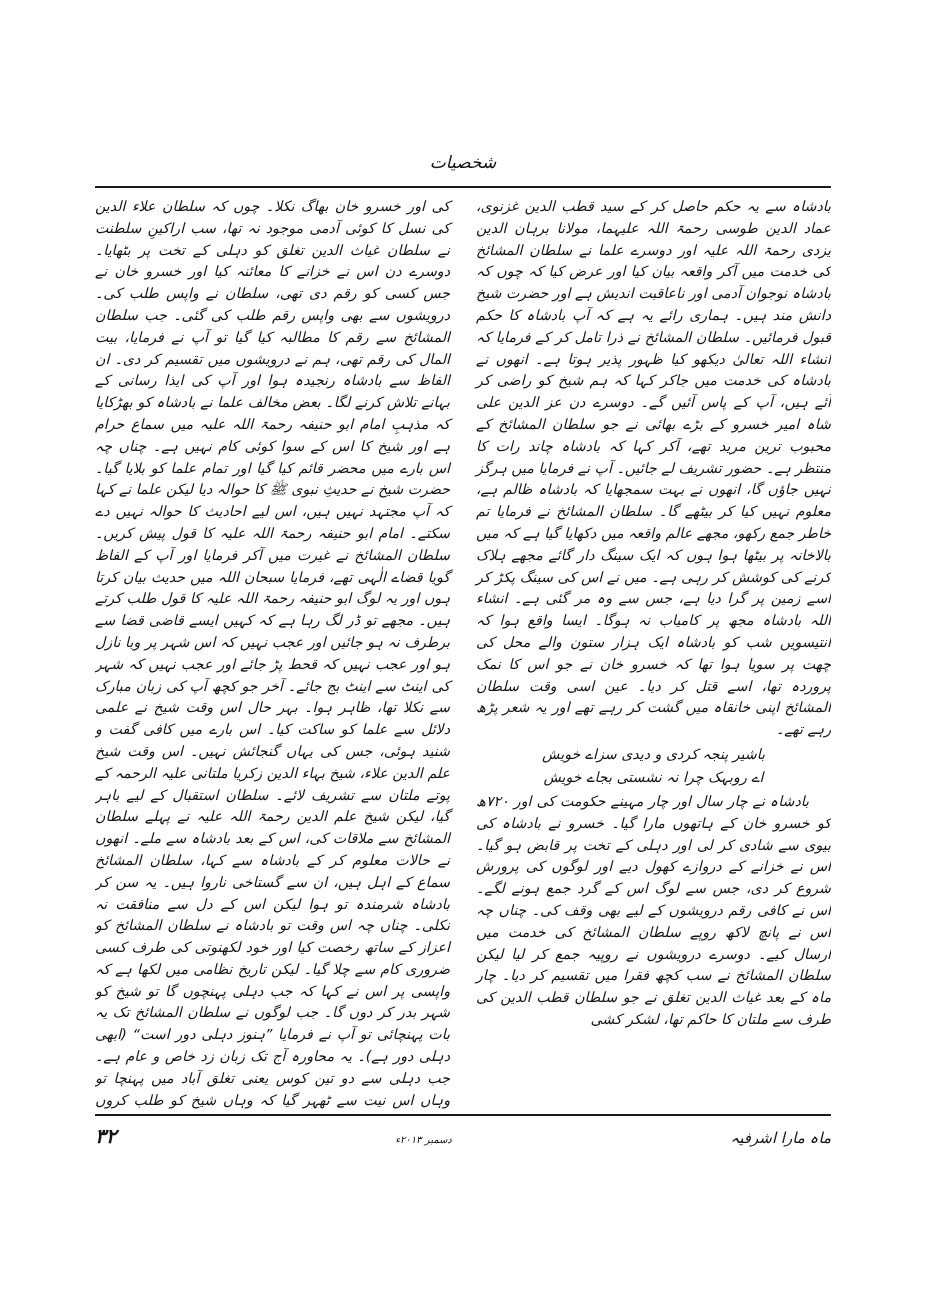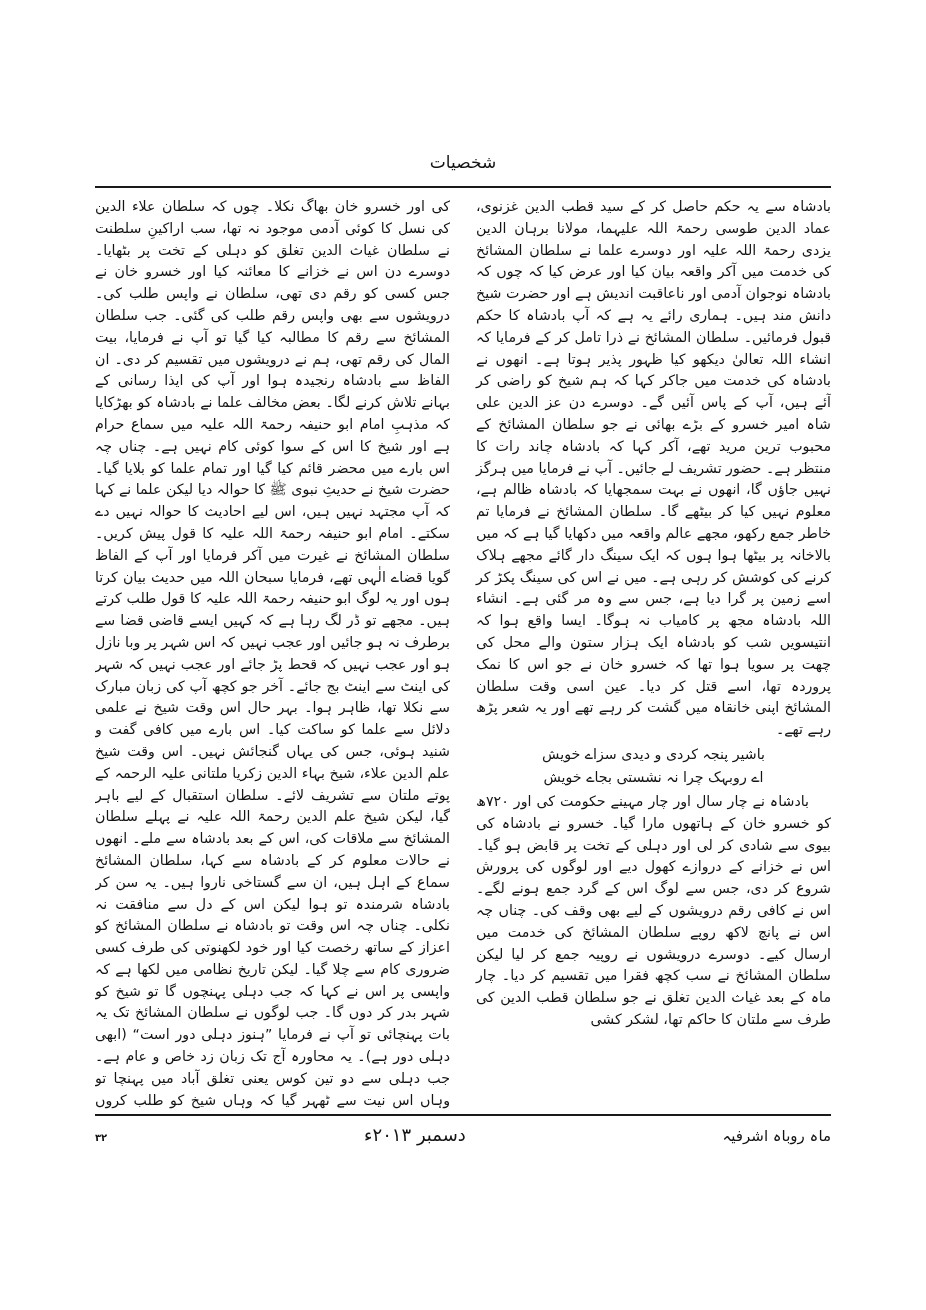--- a/index.html
+++ b/index.html
@@ -7,20 +7,21 @@
     width: 926px; height: 1310px;
     background: #ffffff;
     font-family: "DejaVu Sans", sans-serif;
     color: #141414;
     overflow: hidden;
   }
   .page {
     position: relative;
     width: 926px; height: 934px;
     background: #ffffff;
+    font-style: italic;
   }
   .header {
     position: absolute;
     top: 152px; right: 95px; left: 95px;
     text-align: center;
   }
   .header-title {
     display: inline-block;
     font-size: 17px;
     letter-spacing: 1px;
@@ -63,22 +64,22 @@
   .footer {
     position: absolute;
     top: 1124px; right: 95px; left: 95px;
     display: flex;
     direction: rtl;
     justify-content: space-between;
     align-items: baseline;
     font-size: 15px;
   }
   .footer .magazine-name { font-size: 15px; }
-  .footer .issue-date { font-size: 18px; }
-  .footer .page-number { font-size: 10px; font-weight: bold; letter-spacing: 2px; }
+  .footer .issue-date { font-size: 10px; }
+  .footer .page-number { font-size: 20px; font-weight: bold; letter-spacing: 2px; }
 </style>
 </head>
 <body>
 
 <div class="page">
 
   <div class="header">
     <span class="header-title">شخصیات</span>
   </div>
   <div class="header-rule"></div>
@@ -96,18 +97,18 @@
 
     <div class="col">
       <p>کی اور خسرو خان بھاگ نکلا۔ چوں کہ سلطان علاء الدین کی نسل کا کوئی آدمی موجود نہ تھا، سب اراکینِ سلطنت نے سلطان غیاث الدین تغلق کو دہلی کے تخت پر بٹھایا۔ دوسرے دن اس نے خزانے کا معائنہ کیا اور خسرو خان نے جس کسی کو رقم دی تھی، سلطان نے واپس طلب کی۔ درویشوں سے بھی واپس رقم طلب کی گئی۔ جب سلطان المشائخ سے رقم کا مطالبہ کیا گیا تو آپ نے فرمایا، بیت المال کی رقم تھی، ہم نے درویشوں میں تقسیم کر دی۔ ان الفاظ سے بادشاہ رنجیدہ ہوا اور آپ کی ایذا رسانی کے بہانے تلاش کرنے لگا۔ بعض مخالف علما نے بادشاہ کو بھڑکایا کہ مذہبِ امام ابو حنیفہ رحمۃ اللہ علیہ میں سماع حرام ہے اور شیخ کا اس کے سوا کوئی کام نہیں ہے۔ چناں چہ اس بارے میں محضر قائم کیا گیا اور تمام علما کو بلایا گیا۔ حضرت شیخ نے حدیثِ نبوی ﷺ کا حوالہ دیا لیکن علما نے کہا کہ آپ مجتہد نہیں ہیں، اس لیے احادیث کا حوالہ نہیں دے سکتے۔ امام ابو حنیفہ رحمۃ اللہ علیہ کا قول پیش کریں۔ سلطان المشائخ نے غیرت میں آکر فرمایا اور آپ کے الفاظ گویا قضاے الٰہی تھے، فرمایا سبحان اللہ میں حدیث بیان کرتا ہوں اور یہ لوگ ابو حنیفہ رحمۃ اللہ علیہ کا قول طلب کرتے ہیں۔ مجھے تو ڈر لگ رہا ہے کہ کہیں ایسے قاضی قضا سے برطرف نہ ہو جائیں اور عجب نہیں کہ اس شہر پر وبا نازل ہو اور عجب نہیں کہ قحط پڑ جائے اور عجب نہیں کہ شہر کی اینٹ سے اینٹ بج جائے۔ آخر جو کچھ آپ کی زبان مبارک سے نکلا تھا، ظاہر ہوا۔ بہر حال اس وقت شیخ نے علمی دلائل سے علما کو ساکت کیا۔ اس بارے میں کافی گفت و شنید ہوئی، جس کی یہاں گنجائش نہیں۔ اس وقت شیخ علم الدین علاء، شیخ بہاء الدین زکریا ملتانی علیہ الرحمہ کے پوتے ملتان سے تشریف لائے۔ سلطان استقبال کے لیے باہر گیا، لیکن شیخ علم الدین رحمۃ اللہ علیہ نے پہلے سلطان المشائخ سے ملاقات کی، اس کے بعد بادشاہ سے ملے۔ انھوں نے حالات معلوم کر کے بادشاہ سے کہا، سلطان المشائخ سماع کے اہل ہیں، ان سے گستاخی ناروا ہیں۔ یہ سن کر بادشاہ شرمندہ تو ہوا لیکن اس کے دل سے منافقت نہ نکلی۔ چناں چہ اس وقت تو بادشاہ نے سلطان المشائخ کو اعزاز کے ساتھ رخصت کیا اور خود لکھنوتی کی طرف کسی ضروری کام سے چلا گیا۔ لیکن تاریخ نظامی میں لکھا ہے کہ واپسی پر اس نے کہا کہ جب دہلی پہنچوں گا تو شیخ کو شہر بدر کر دوں گا۔ جب لوگوں نے سلطان المشائخ تک یہ بات پہنچائی تو آپ نے فرمایا ”ہنوز دہلی دور است“ (ابھی دہلی دور ہے)۔ یہ محاورہ آج تک زبان زد خاص و عام ہے۔ جب دہلی سے دو تین کوس یعنی تغلق آباد میں پہنچا تو وہاں اس نیت سے ٹھہر گیا کہ وہاں شیخ کو طلب کروں گا۔ لیکن اسی رات اس پر بلائے ناگہانی آئی اور اپنے محل کے اندر اپنے دوستوں سمیت قتل کر دیا گیا۔ اس نے چار سال حکومت کی، اس کے بعد اس کا بیٹا سلطان محمد تخت پر بیٹھا، وہ سلطان المشائخ کا مخلص و معتقد تھا لیکن</p>
     </div>
 
   </div>
 
   <div class="footer-rule"></div>
 
   <div class="footer">
-    <span class="magazine-name">ماہ روباہ اشرفیہ</span>
+    <span class="magazine-name">ماہ مارا اشرفیہ</span>
     <span class="issue-date">دسمبر ۲۰۱۳ء</span>
     <span class="page-number">۳۲</span>
   </div>
 
 </div>
 
 </body></html>

